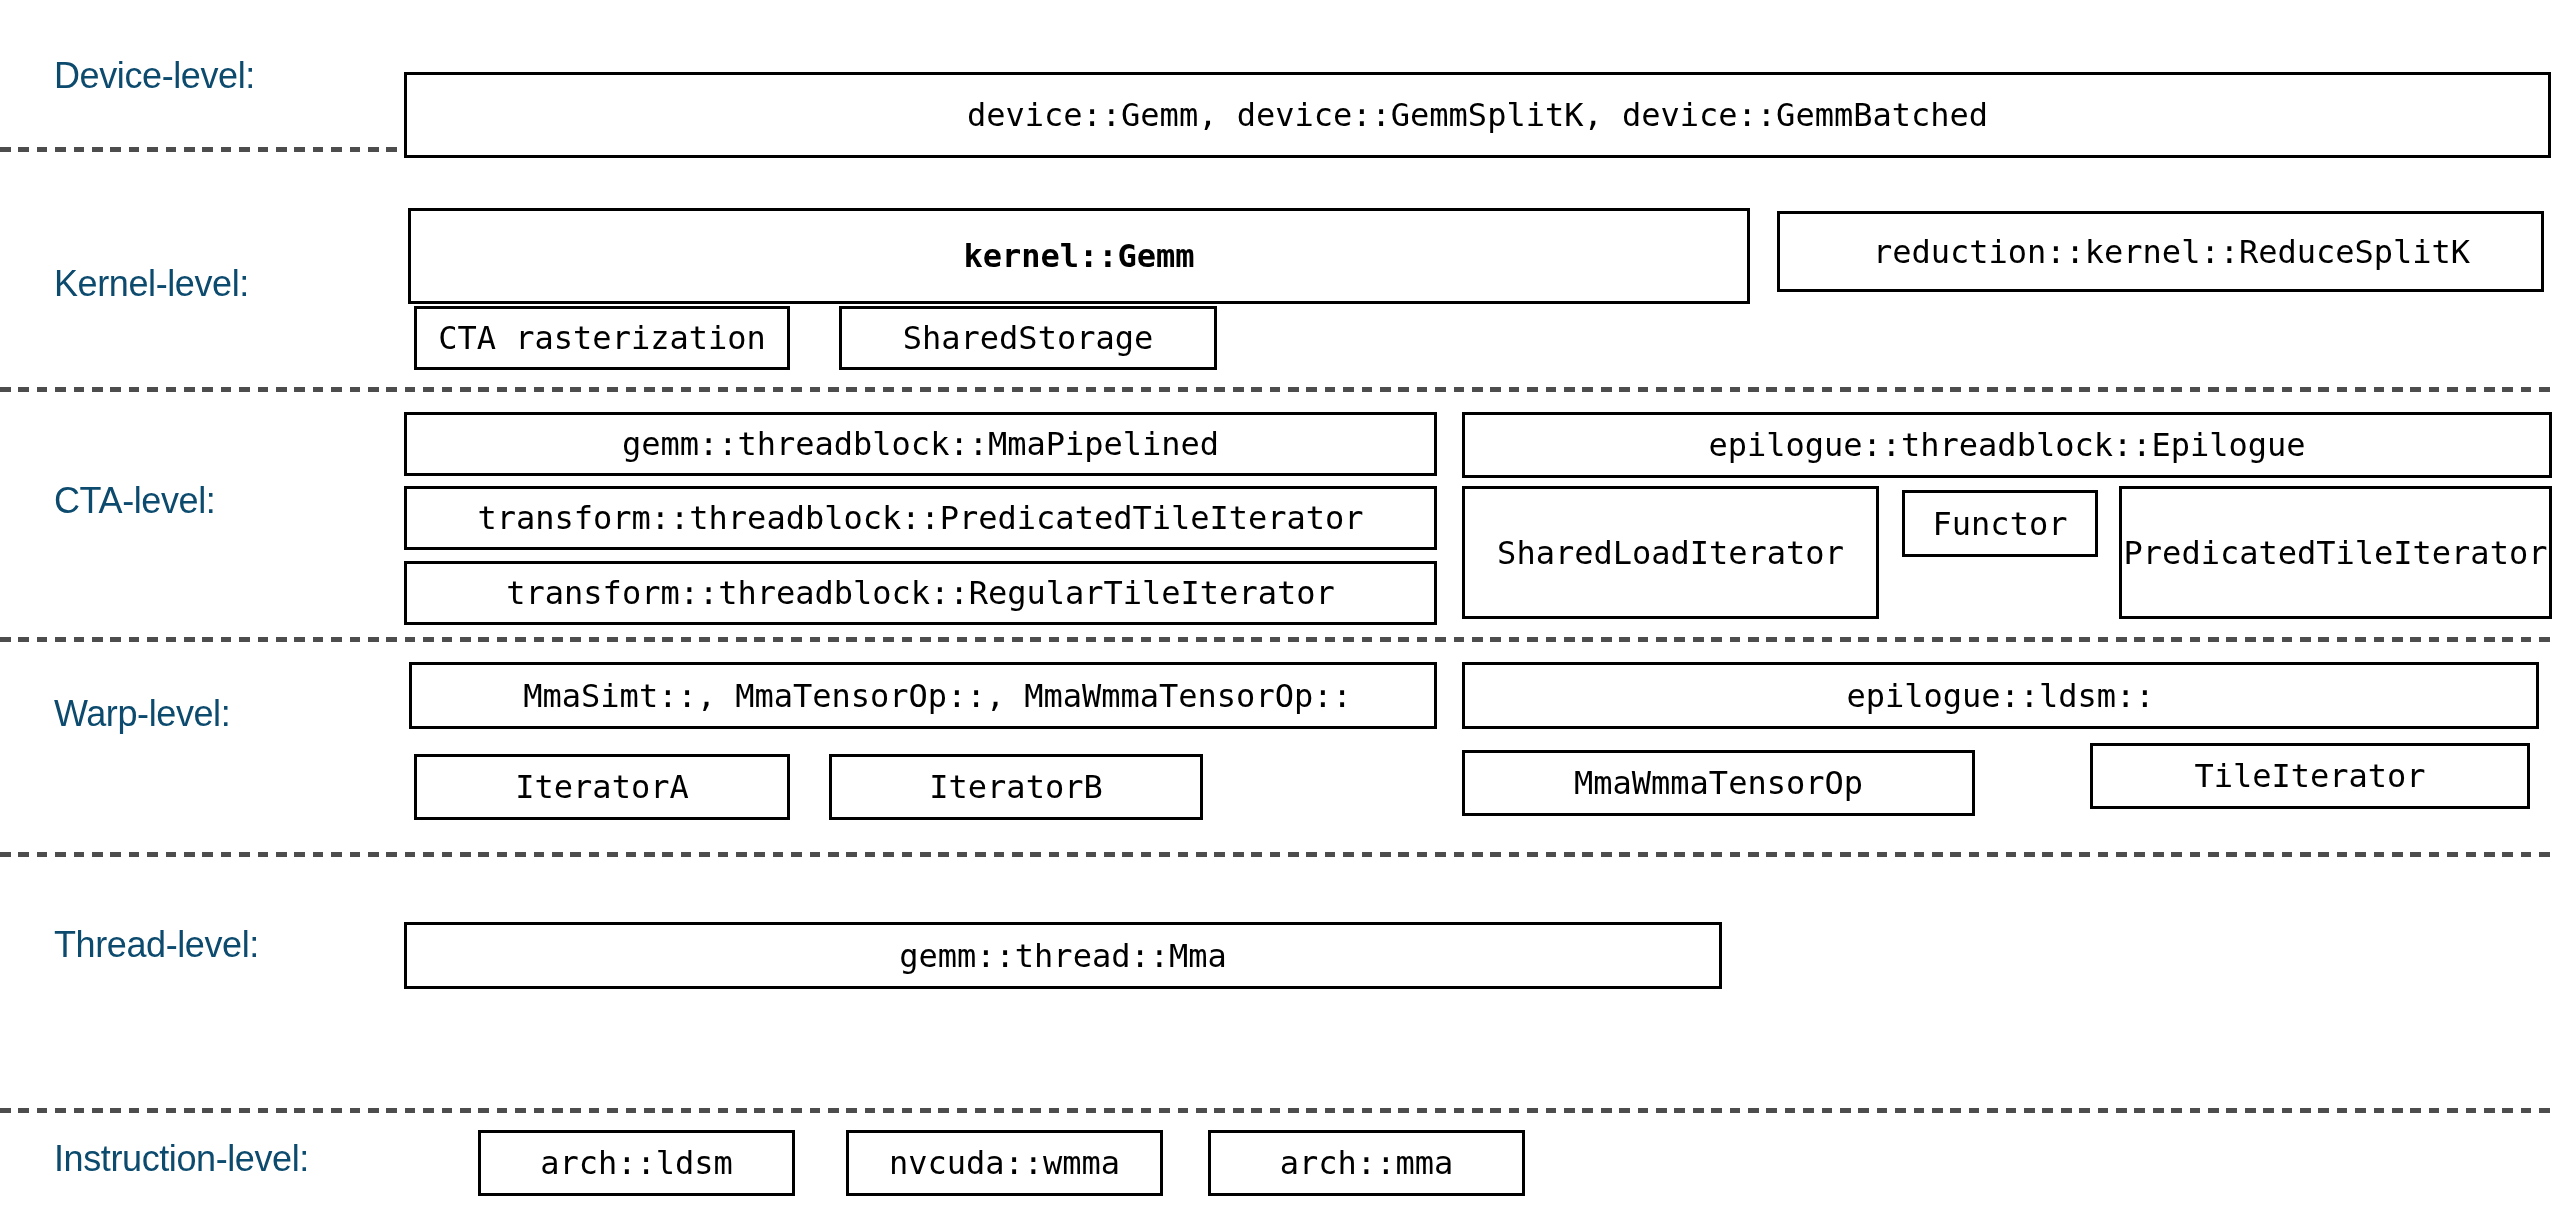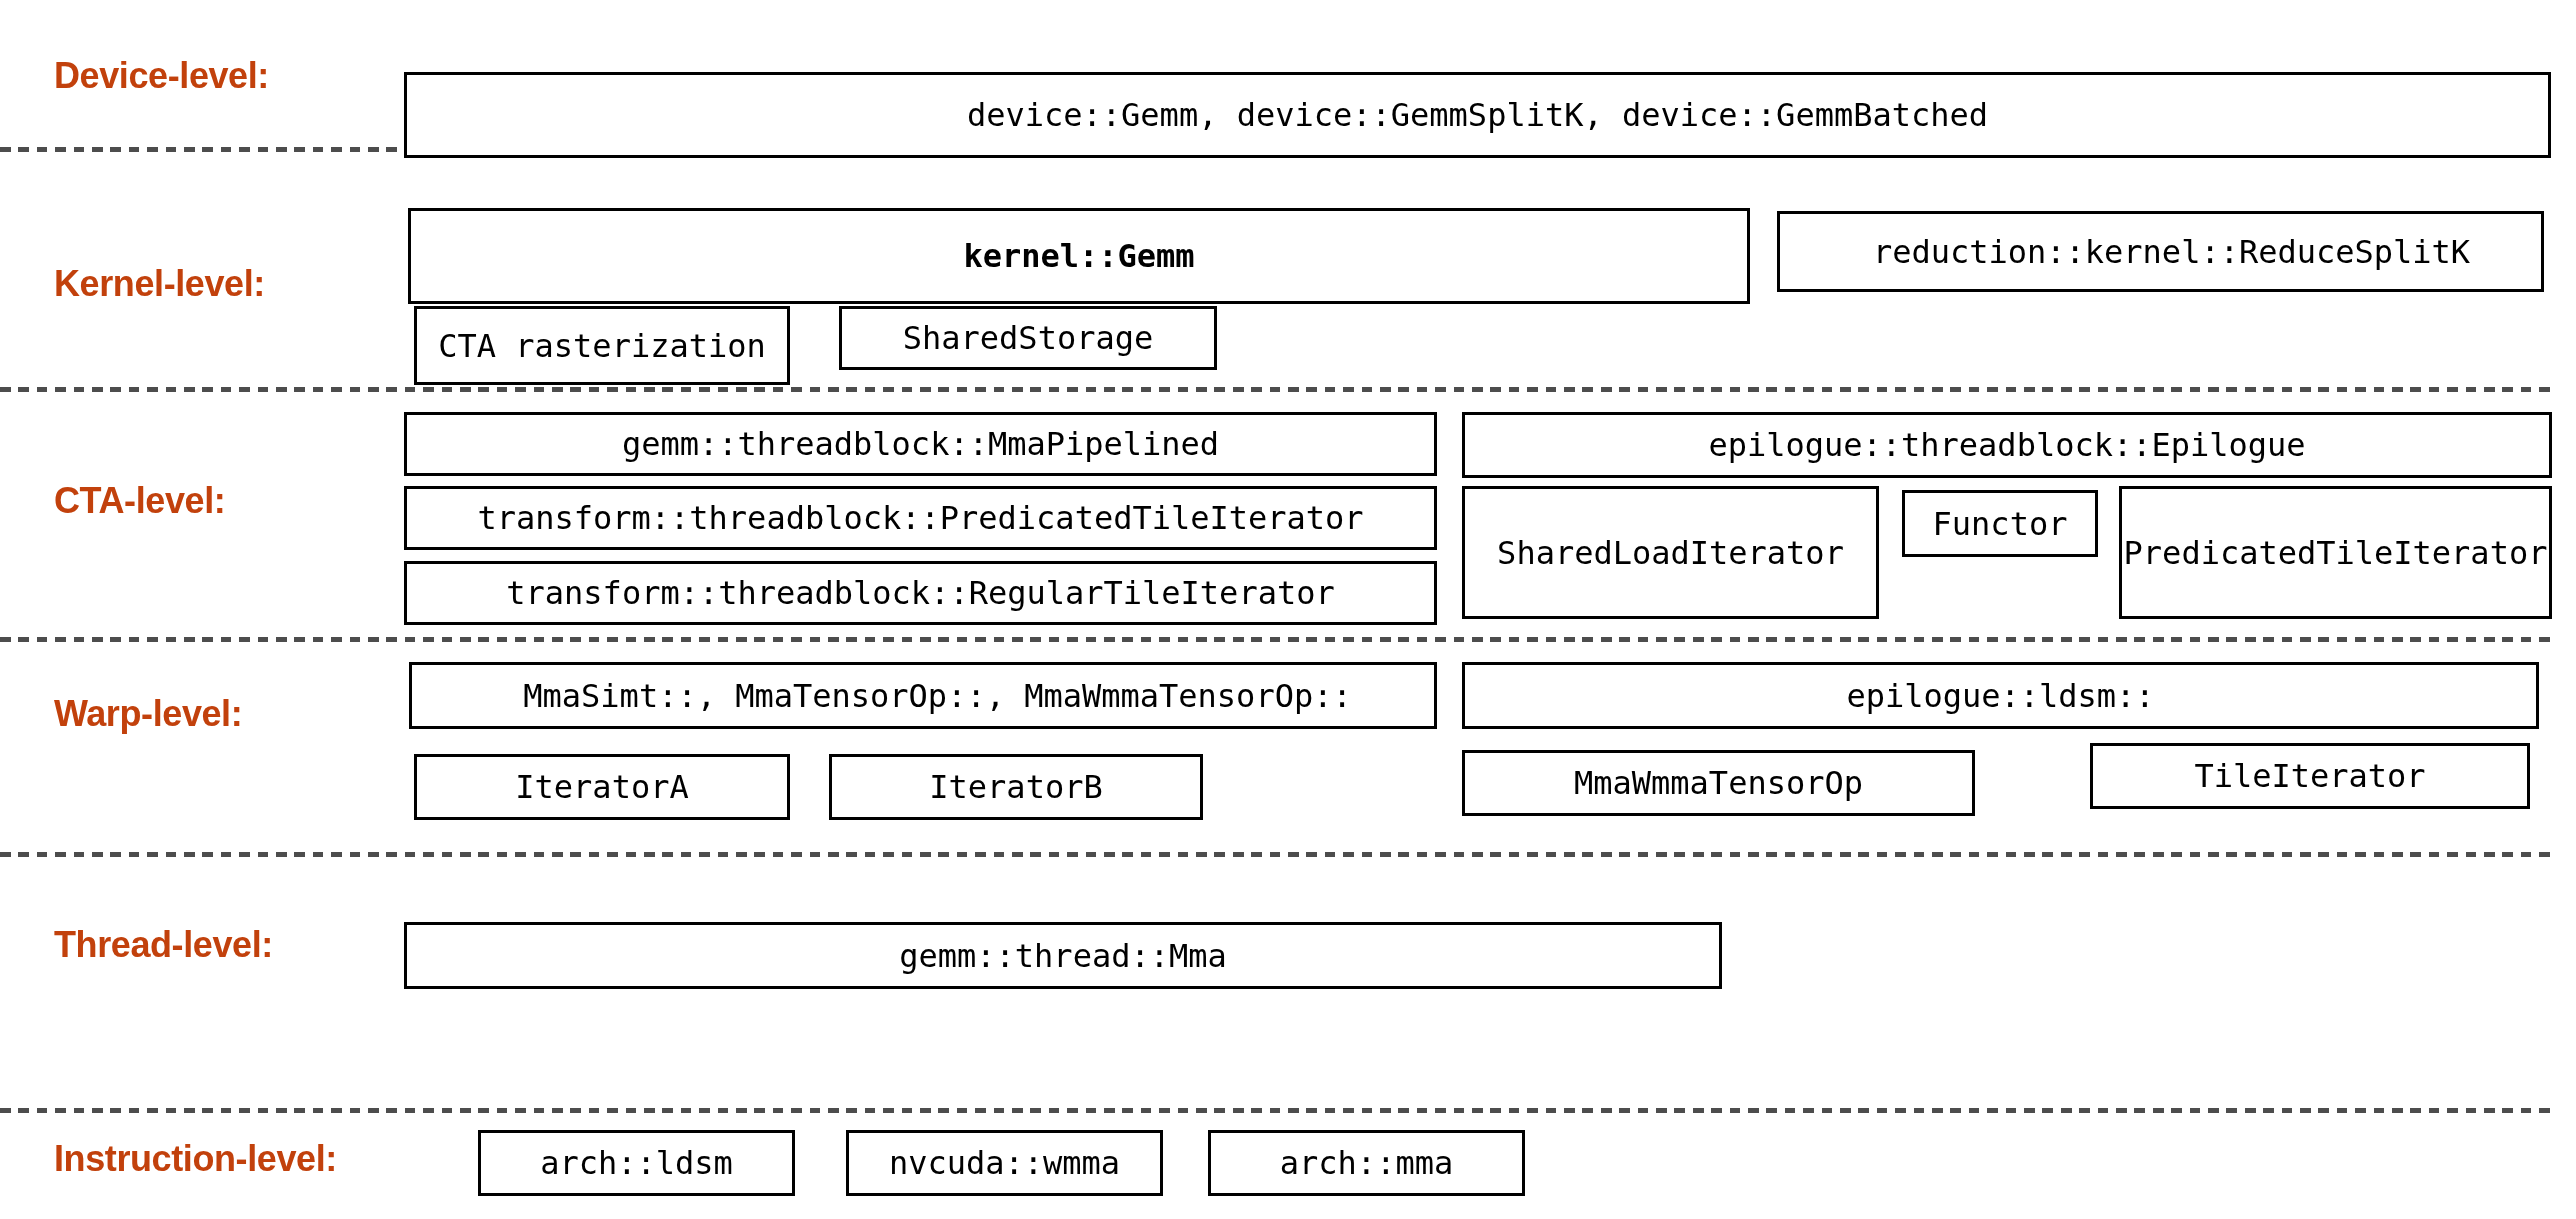--- a/index.html
+++ b/index.html
@@ -22,24 +22,24 @@
   .sep1{top:147px;}
   .sep2{top:387px;}
   .sep3{top:637px;}
   .sep4{top:852px;}
   .sep5{top:1108px;}
   
   .lbl{
     position:absolute;
     left:54px;
     transform:translateY(-50%);
-    font-weight:700;
+    font-weight:400;
     font-size:36px;
     letter-spacing:-0.4px;
-    color:#c2410c;
+    color:#0c4a6e;
     white-space:nowrap;
   }
   .lbl-device{top:76px;}
   .lbl-kernel{top:284px;}
   .lbl-cta{top:501px;}
   .lbl-warp{top:714px;}
   .lbl-thread{top:945px;}
   .lbl-instruction{top:1159px;}
   
   .bx{
@@ -54,21 +54,21 @@
     font-size:32px;
     color:#000000;
     white-space:nowrap;
   }
   .b5{border-width:3.8px;}
   
   .bx-device{left:404px;top:34px;width:2147px;height:86px;margin-top:38px;}
   
   .bx-kernel-gemm{left:408px;top:208px;width:1342px;height:96px;font-weight:bold;}
   .bx-reduce{left:1777px;top:211px;width:767px;height:81px;padding-left:22px;}
-  .bx-ctaraster{left:414px;top:306px;width:376px;height:79px;}
+  .bx-ctaraster{left:414px;top:306px;width:376px;height:64px;}
   .bx-sharedstorage{left:839px;top:306px;width:378px;height:64px;}
   
   .bx-mmapipelined{left:404px;top:412px;width:1033px;height:64px;}
   .bx-epilogue-tb{left:1462px;top:412px;width:1090px;height:66px;}
   .bx-pred-transform{left:404px;top:486px;width:1033px;height:64px;}
   .bx-sharedload{left:1462px;top:486px;width:417px;height:133px;}
   .bx-functor{left:1902px;top:490px;width:196px;height:67px;}
   .bx-pred-epi{left:2119px;top:486px;width:433px;height:133px;}
   .bx-regular{left:404px;top:561px;width:1033px;height:64px;}
   

